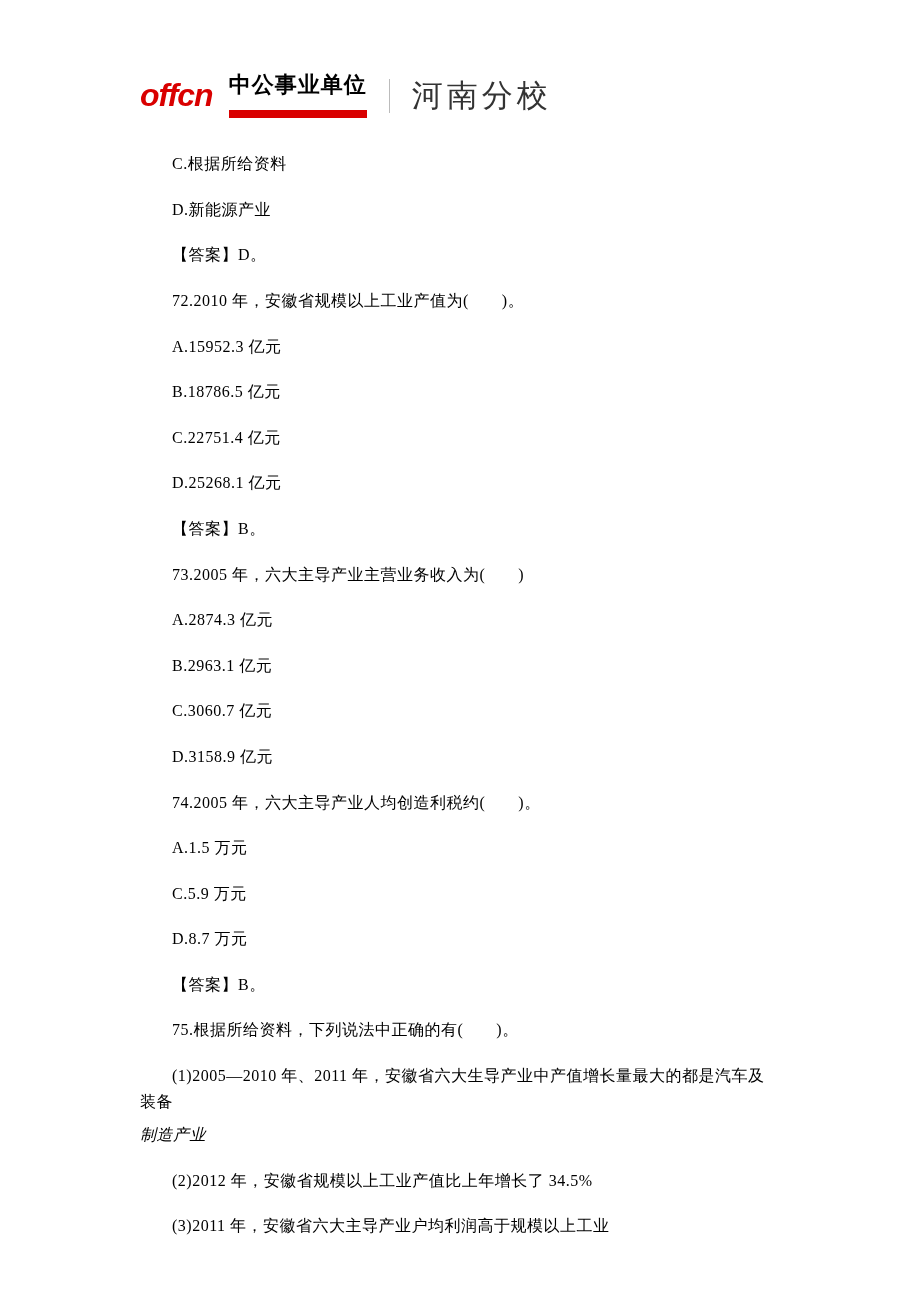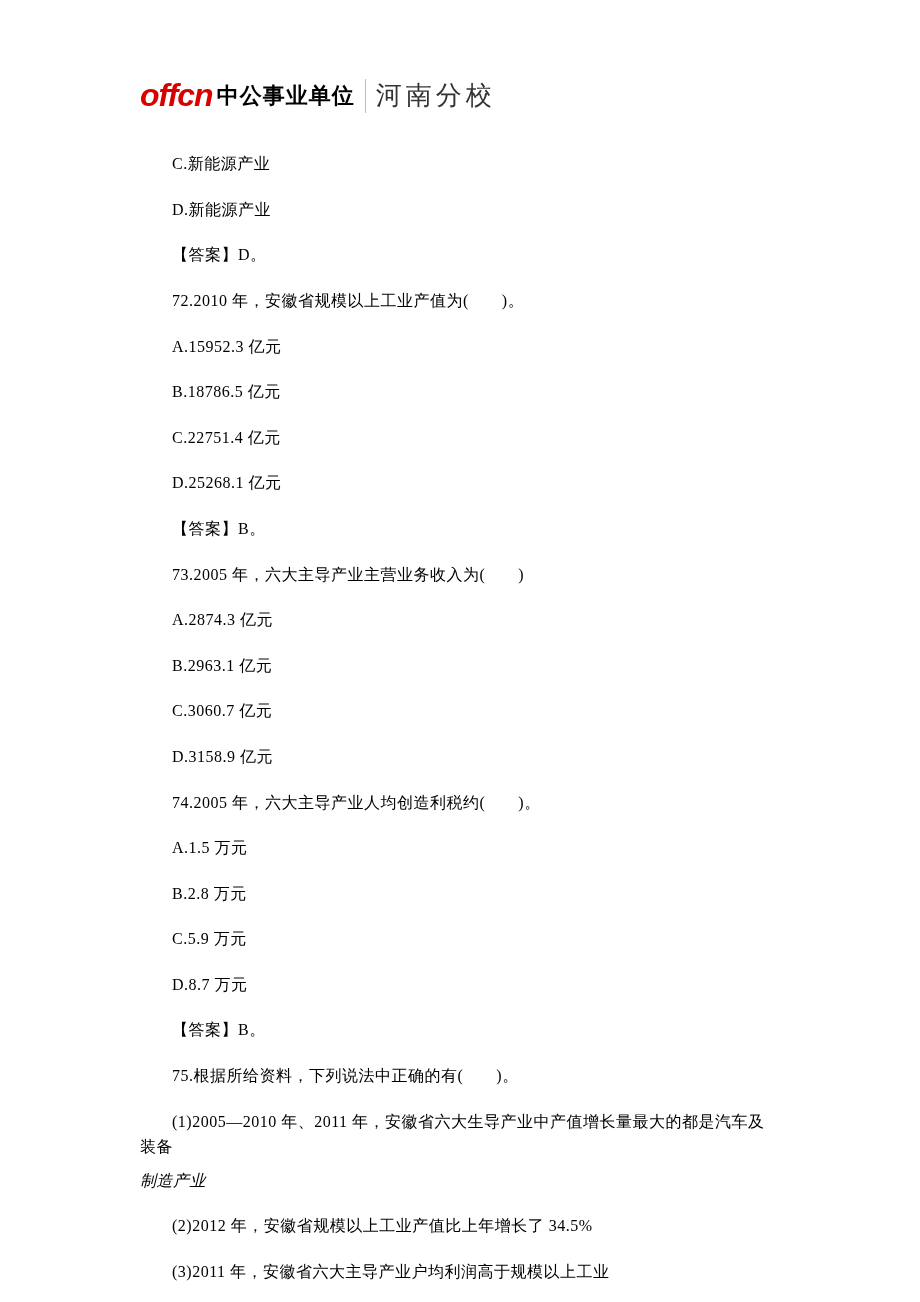--- a/index.html
+++ b/index.html
@@ -1,18 +1,19 @@
 <!DOCTYPE html>
 <html><head>
   <meta charset="utf-8">
   <style>
     * {
       margin: 0;
       padding: 0;
       box-sizing: border-box;
+      gap: 12px;
     }
     body {
       background: #ffffff;
       width: 920px;
       margin: 0 auto;
       font-family: "SimSun", "宋体", serif;
       font-size: 16px;
       color: #000000;
       line-height: 1.6;
       padding-bottom: 40px;
@@ -25,21 +26,21 @@
     .logo-offcn {
       font-family: Arial, sans-serif;
       font-weight: bold;
       font-style: italic;
       font-size: 32px;
       color: #d90000;
       letter-spacing: -1px;
     }
     .logo-cn {
       display: inline-flex;
-      flex-direction: row;
+      flex-direction: column;
       margin-left: 4px;
       line-height: 1;
     }
     .logo-cn-main {
       font-family: "SimHei", sans-serif;
       font-weight: bold;
       font-size: 22px;
       color: #000;
       letter-spacing: 1px;
     }
@@ -51,21 +52,21 @@
       margin-top: 2px;
     }
     .logo-divider {
       width: 1px;
       height: 34px;
       background: #bbb;
       margin: 0 10px;
     }
     .logo-branch {
       font-family: "KaiTi", "楷体", serif;
-      font-size: 26px;
+      font-size: 31px;
       color: #333;
       letter-spacing: 4px;
     }
     .content {
       padding: 0 140px 0 140px;
     }
     .line {
       margin-bottom: 20px;
       text-indent: 2em;
       letter-spacing: 0.5px;
@@ -78,37 +79,36 @@
   <span class="logo-offcn">offcn</span>
   <span class="logo-cn">
     <span class="logo-cn-main">中公事业单位</span>
     <span class="logo-cn-sub"></span>
   </span>
   <span class="logo-divider"></span>
   <span class="logo-branch">河南分校</span>
 </div>
 
 <div class="content">
-  <p class="line">C.新能源产业</p>
+  <p class="line">C.根据所给资料</p>
   <p class="line">D.新能源产业</p>
   <p class="line">【答案】D。</p>
   <p class="line">72.2010 年，安徽省规模以上工业产值为(　　)。</p>
   <p class="line">A.15952.3 亿元</p>
   <p class="line">B.18786.5 亿元</p>
   <p class="line">C.22751.4 亿元</p>
   <p class="line">D.25268.1 亿元</p>
   <p class="line">【答案】B。</p>
   <p class="line">73.2005 年，六大主导产业主营业务收入为(　　)</p>
   <p class="line">A.2874.3 亿元</p>
   <p class="line">B.2963.1 亿元</p>
   <p class="line">C.3060.7 亿元</p>
   <p class="line">D.3158.9 亿元</p>
   <p class="line">74.2005 年，六大主导产业人均创造利税约(　　)。</p>
   <p class="line">A.1.5 万元</p>
-  <p class="line">B.2.8 万元</p>
   <p class="line">C.5.9 万元</p>
   <p class="line">D.8.7 万元</p>
   <p class="line">【答案】B。</p>
   <p class="line">75.根据所给资料，下列说法中正确的有(　　)。</p>
   <p class="line" style="margin-bottom:8px;">(1)2005—2010 年、2011 年，安徽省六大生导产业中产值增长量最大的都是汽车及装备</p>
   <p class="line" style="text-indent:0;font-style:italic;">制造产业</p>
   <p class="line">(2)2012 年，安徽省规模以上工业产值比上年增长了 34.5%</p>
   <p class="line">(3)2011 年，安徽省六大主导产业户均利润高于规模以上工业</p>
 </div>
 

